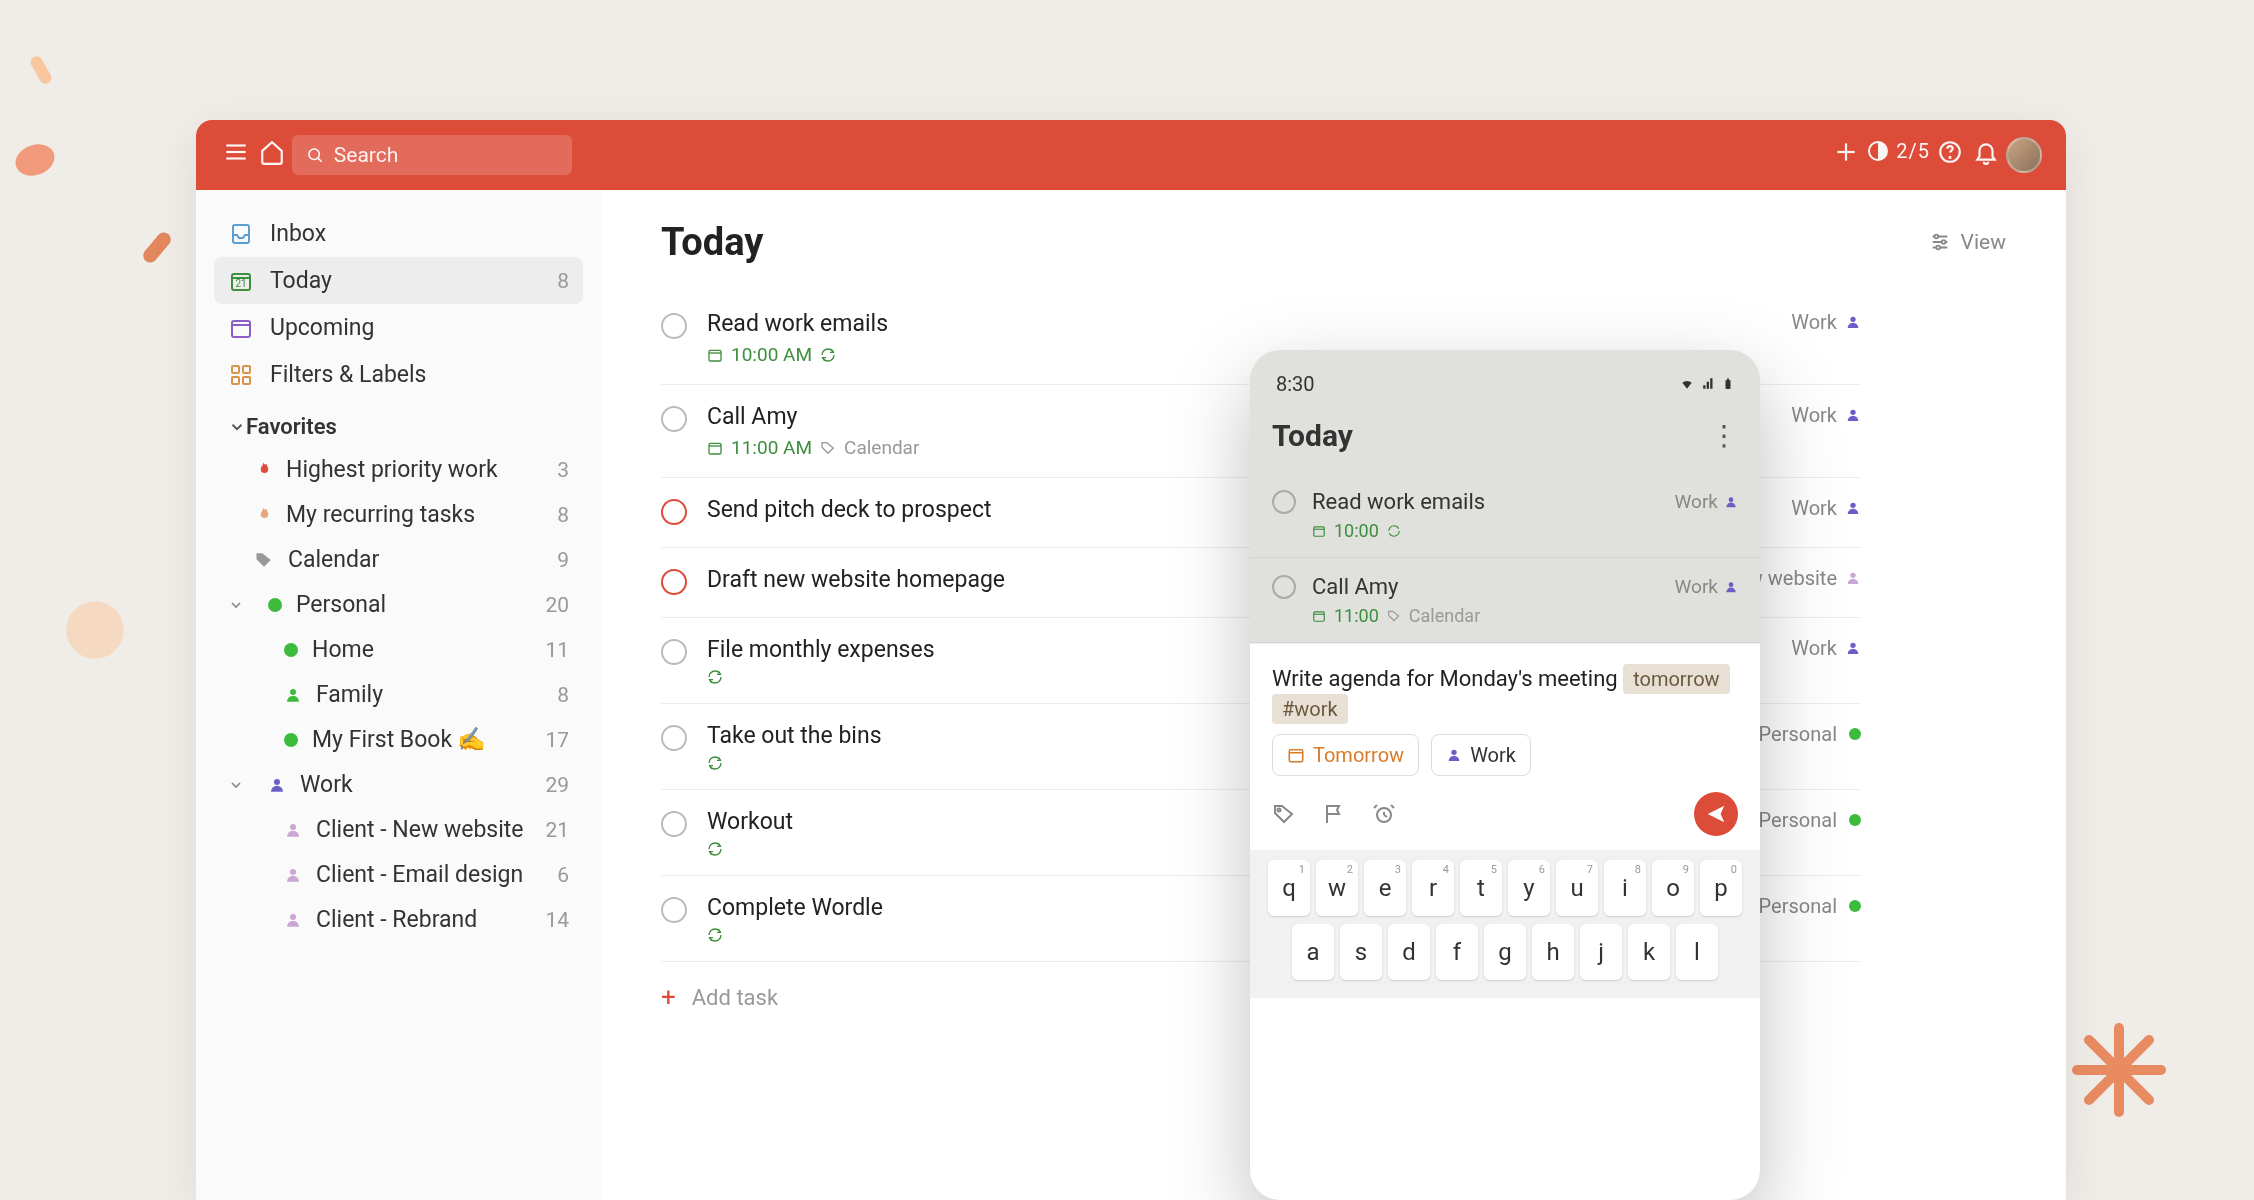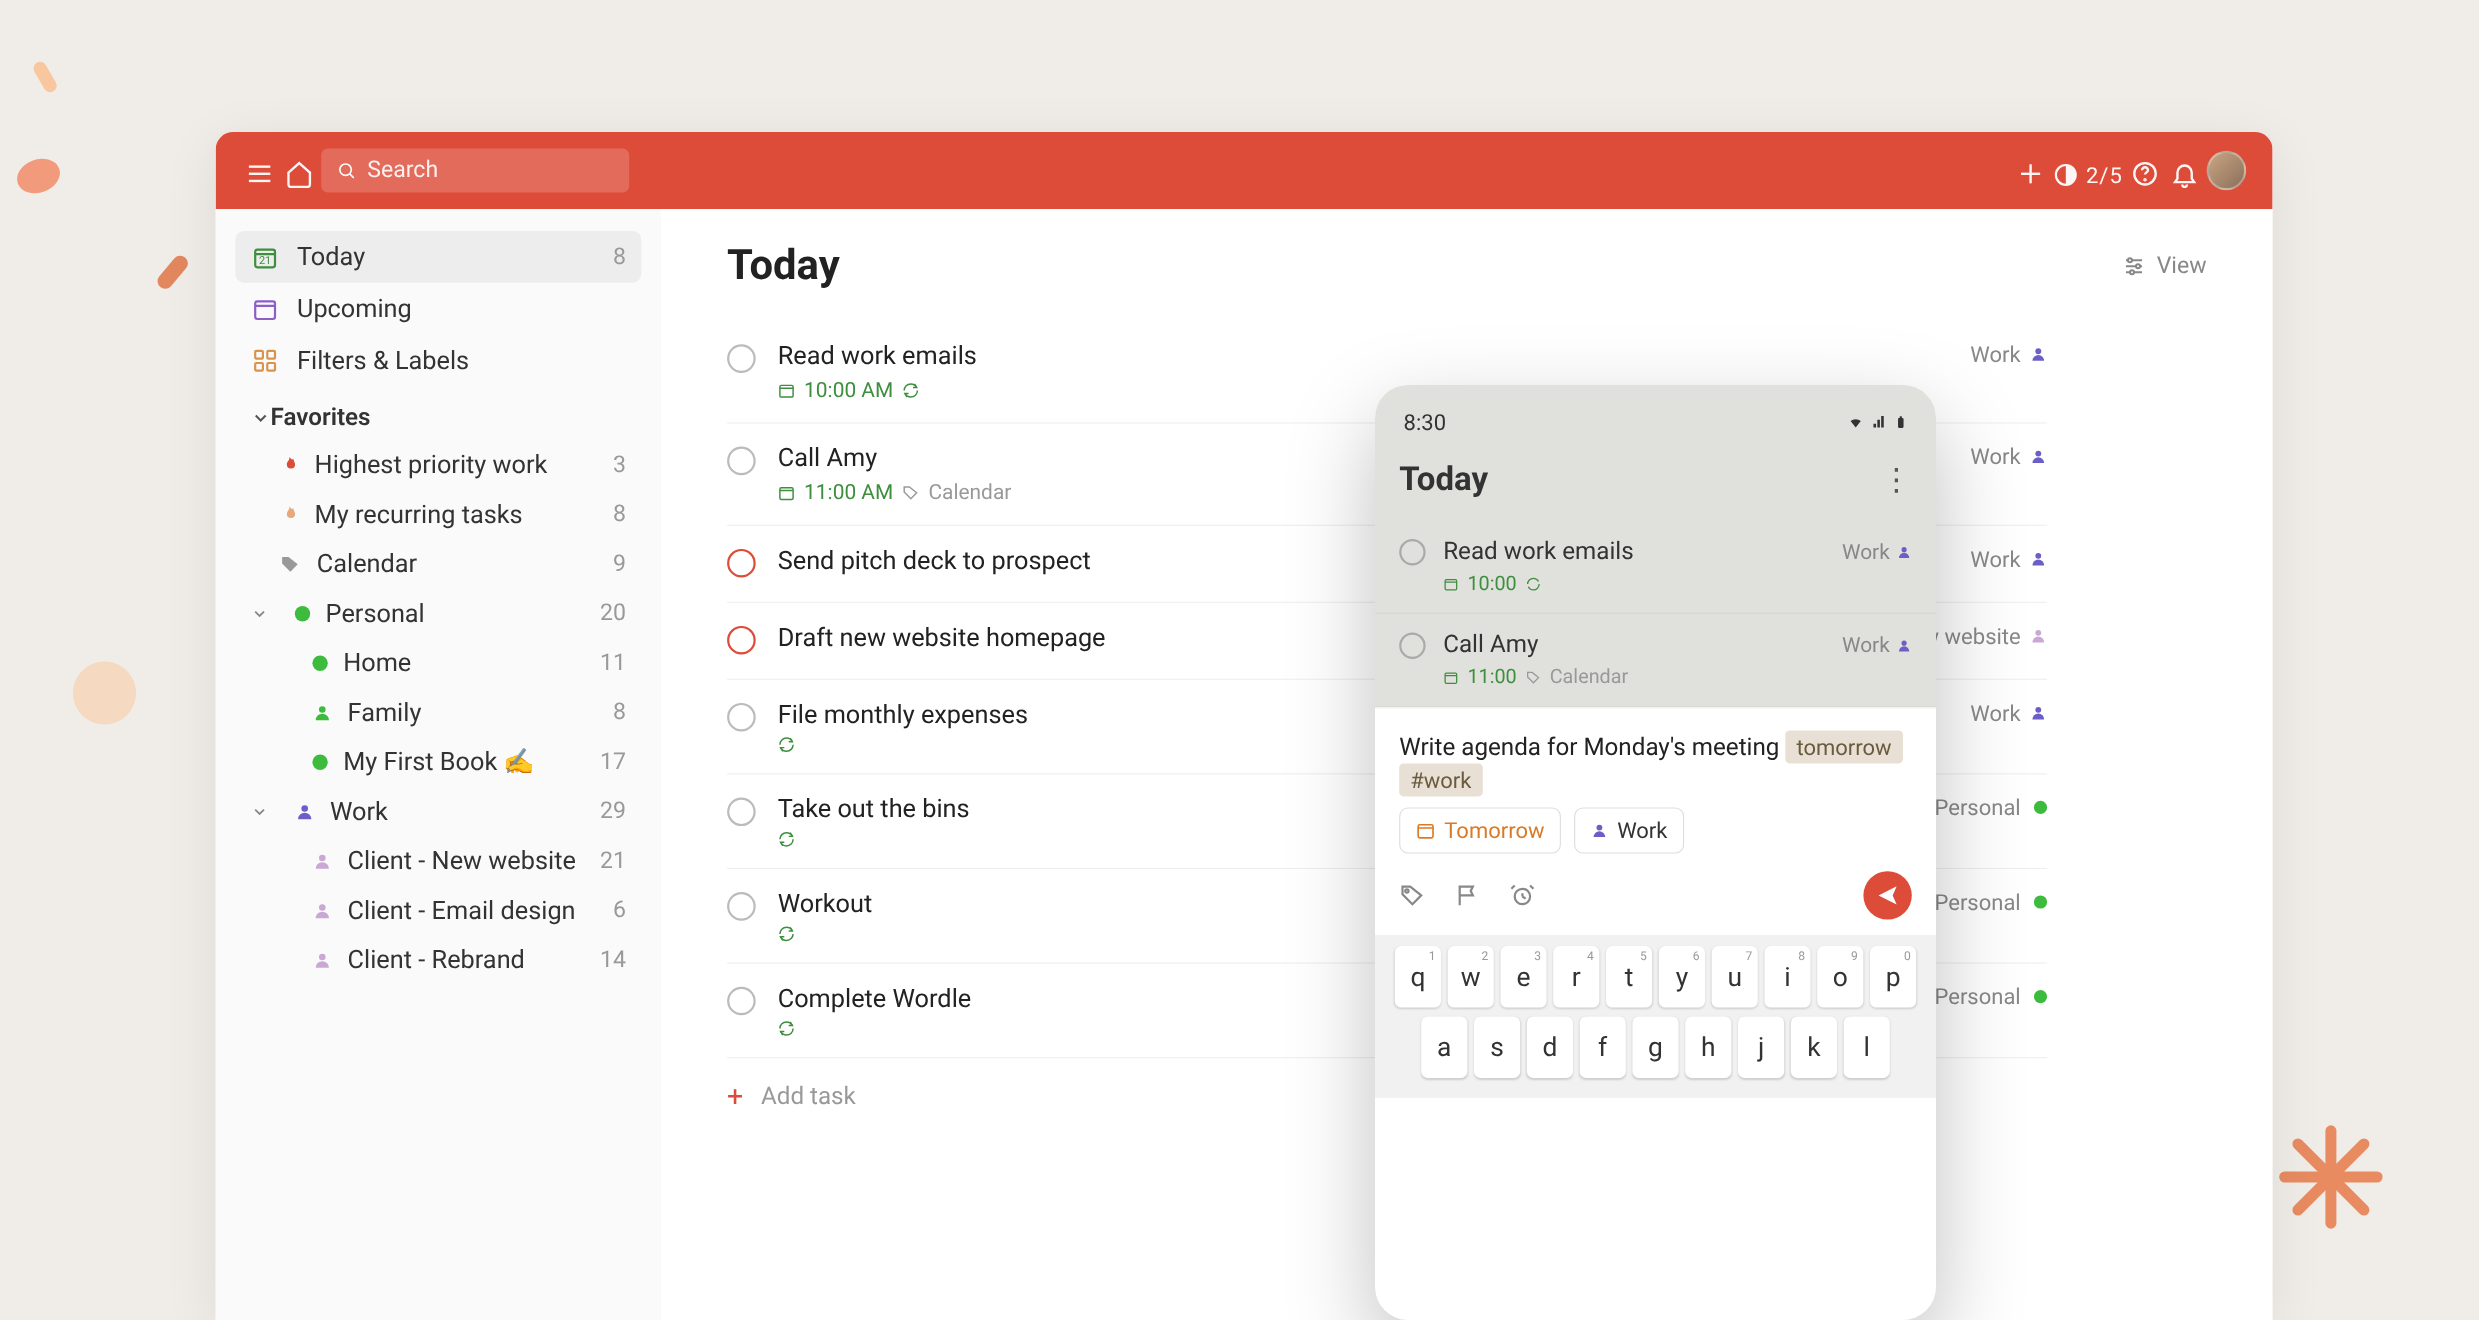--- a/index.html
+++ b/index.html
@@ -6,21 +6,21 @@
 body{background:#f0ede9;min-height:100vh;position:relative;overflow:hidden}
 .stage{width:2254px;height:1200px;position:relative}
 .decor{position:absolute;pointer-events:none}
 .decor.d1{top:145px;left:15px;width:40px;height:30px;background:#f29b7c;border-radius:50%;transform:rotate(-20deg)}
 .decor.d2{top:55px;left:35px;width:12px;height:30px;background:#f8c79f;border-radius:6px;transform:rotate(-30deg)}
 .decor.d3{top:580px;left:45px;width:100px;height:100px;background:radial-gradient(#f5d9c0 40%,transparent 41%)}
 .decor.d4{top:230px;left:150px;width:14px;height:35px;background:#e3875e;border-radius:7px;transform:rotate(40deg)}
 .asterisk{position:absolute;top:1020px;right:85px;width:100px;height:100px;color:#e88b61}
 .app{position:absolute;top:120px;left:196px;width:1870px;height:1080px;background:#fff;border-radius:16px 16px 0 0;box-shadow:0 10px 50px rgba(0,0,0,0.08);overflow:hidden}
 .topbar{height:70px;background:#dd4b39;display:flex;align-items:center;padding:0 24px;gap:4px;color:#fff}
-.topbar .iconbtn{width:32px;height:32px;display:flex;align-items:flex-end;justify-content:center;cursor:pointer;opacity:0.95}
+.topbar .iconbtn{width:32px;height:32px;display:flex;align-items:flex-start;justify-content:center;cursor:pointer;opacity:0.95}
 .searchwrap{display:flex;align-items:center;gap:10px;background:rgba(255,255,255,0.18);border-radius:6px;padding:8px 14px;width:280px}
 .searchwrap input{background:transparent;border:none;color:#fff;font-size:21px;outline:none;width:100%}
 .searchwrap input::placeholder{color:rgba(255,255,255,0.9)}
 .topbar .spacer{flex:1}
 .topbar .progress{font-size:20px;letter-spacing:1px}
 .avatar{width:36px;height:36px;border-radius:50%;background:linear-gradient(135deg,#c9a582,#8b6f5c);border:2px solid rgba(255,255,255,0.3)}
 .body{display:flex;height:calc(100% - 70px)}
 .sidebar{width:405px;background:#fafafa;padding:20px 18px;overflow-y:auto}
 .navitem{display:flex;align-items:center;gap:16px;padding:10px 14px;border-radius:8px;cursor:pointer;color:#333;font-size:23px}
 .navitem.active{background:#ededed}
@@ -147,20 +147,28 @@
           <svg width="26" height="26" viewBox="0 0 24 24" fill="none" stroke="#fff" stroke-width="2">
             <path d="M18 16v-5a6 6 0 10-12 0v5l-2 3h16z"></path>
             <path d="M10 21a2 2 0 004 0"></path>
           </svg>
         </div>
   <div class="avatar"></div>
 </div>
 
 <div class="body">
 <div class="sidebar">
+  <div class="navitem">
+    <span class="navicon">
+              <svg width="24" height="24" viewBox="0 0 24 24" fill="none" stroke="#5a9fd4" stroke-width="2">
+                <path d="M4 13V5a2 2 0 012-2h12a2 2 0 012 2v8M4 13l4 0 2 3h4l2-3h4M4 13v6a2 2 0 002 2h12a2 2 0 002-2v-6"></path>
+              </svg>
+            </span>
+    <span>Inbox</span>
+  </div>
   <div class="navitem active">
     <span class="navicon">
               <svg width="24" height="24" viewBox="0 0 24 24" fill="none" stroke="#3d8f3d" stroke-width="2">
                 <rect x="3" y="5" width="18" height="16" rx="2"></rect>
                 <line x1="3" y1="9" x2="21" y2="9"></line>
                 <text x="12" y="18" font-size="10" fill="#3d8f3d" text-anchor="middle" stroke="none">21</text>
               </svg>
             </span>
     <span>Today</span>
     <span class="count">8</span>

